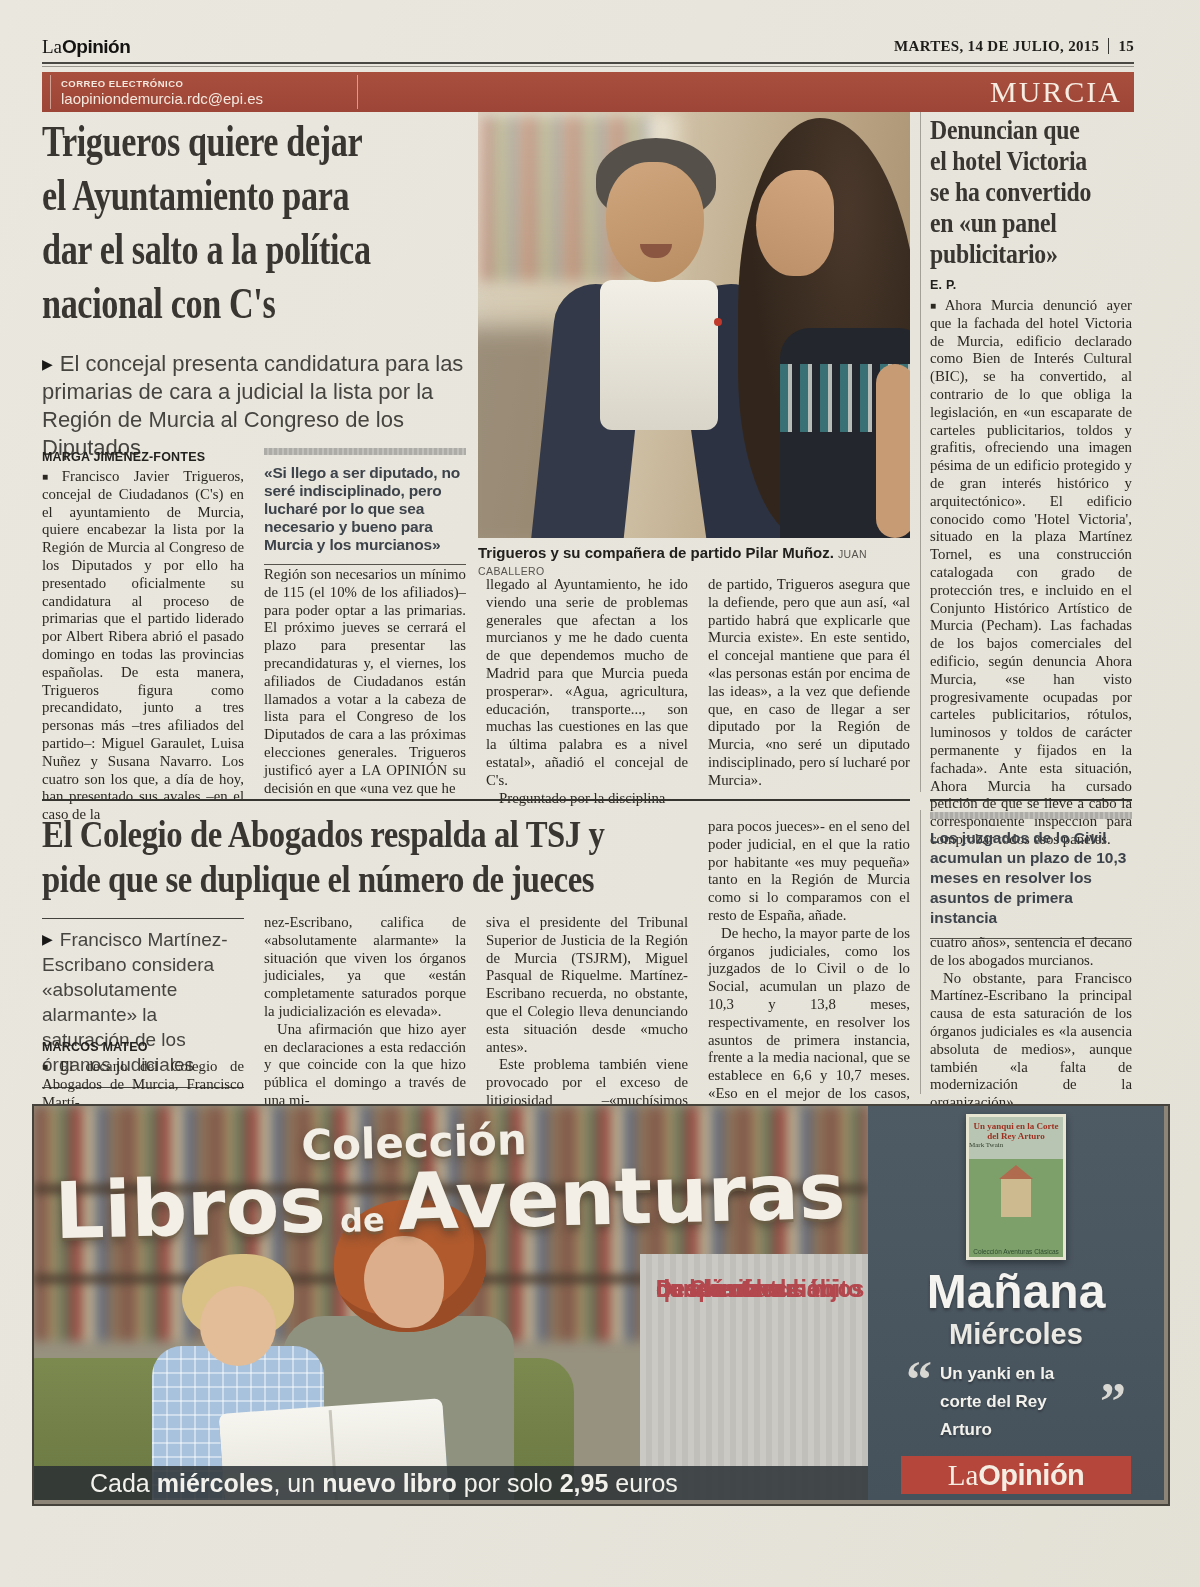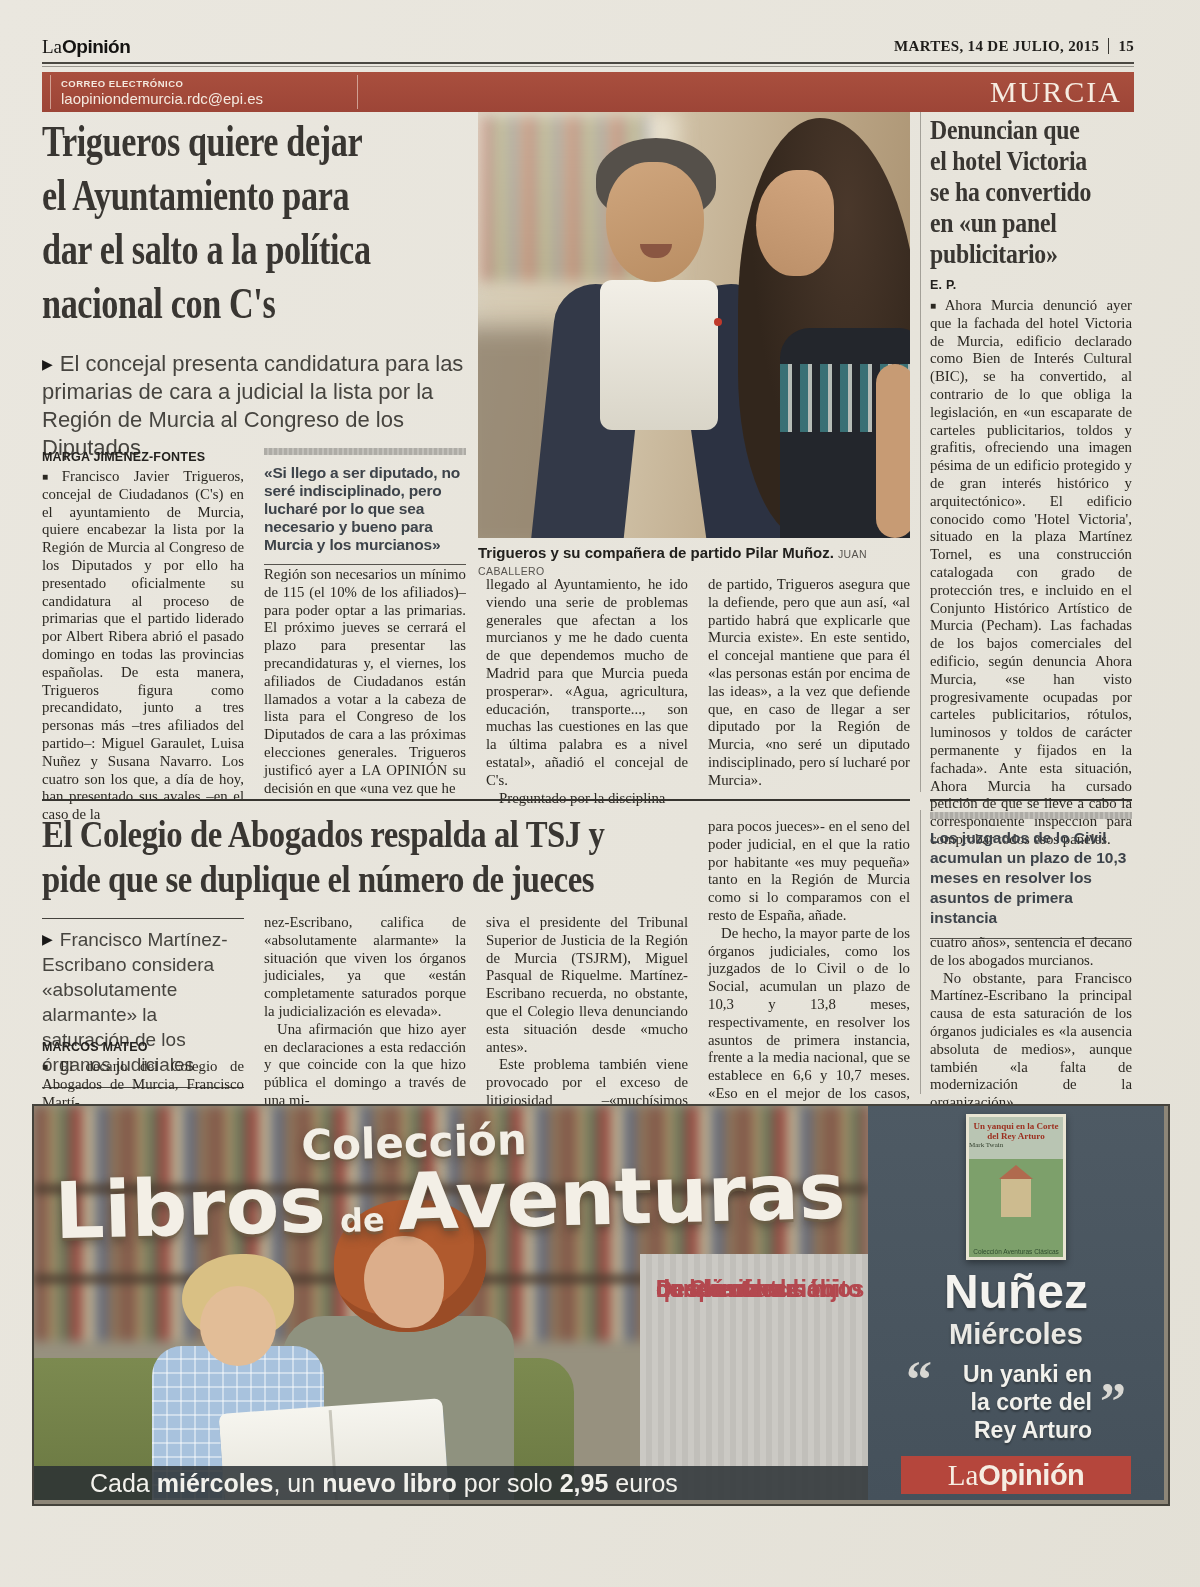--- a/index.html
+++ b/index.html
@@ -114,21 +114,21 @@
   .cover-title{font-family:"Liberation Serif",serif;font-weight:700;font-size:9px;line-height:10px;color:#9c2f1f;text-align:center;padding:4px 3px 0 3px;}
   .cover-author{font-family:"Liberation Serif",serif;font-size:7px;color:#33402e;text-align:left;}
   .castle{position:absolute;left:32px;top:62px;width:30px;height:38px;background:#cdbb8f;}
   .castle:after{content:"";position:absolute;left:-2px;top:-14px;border-left:17px solid transparent;border-right:17px solid transparent;border-bottom:14px solid #b06a4e;}
   .cover-series{position:absolute;left:0;bottom:2px;width:100%;text-align:center;font-family:"Liberation Sans",sans-serif;font-size:6.5px;color:#2c4a2c;}
   .manana{position:absolute;left:0;top:158px;width:100%;text-align:center;font-family:"Liberation Sans",sans-serif;font-weight:700;font-size:48px;color:#f4f3ef;text-shadow:0 2px 3px rgba(0,0,0,.35);}
   .miercoles{position:absolute;left:0;top:212px;width:100%;text-align:center;font-family:"Liberation Sans",sans-serif;font-weight:700;font-size:29px;color:#eae9e4;text-shadow:0 2px 3px rgba(0,0,0,.3);}
   .quote-row{position:absolute;left:0;top:254px;width:100%;display:flex;justify-content:center;align-items:flex-start;gap:8px;}
   .qmark{font-family:"Liberation Serif",serif;font-weight:700;font-size:52px;line-height:40px;color:#d8d7d2;}
   .q-close{align-self:center;}
-  .q-text{width:152px;text-align:right;font-family:"Liberation Sans",sans-serif;font-weight:700;font-size:23px;line-height:28px;color:#f2f1ec;text-shadow:0 2px 2px rgba(0,0,0,.3);}
+  .q-text{width:152px;text-align:left;font-family:"Liberation Sans",sans-serif;font-weight:700;font-size:17px;line-height:28px;color:#f2f1ec;text-shadow:0 2px 2px rgba(0,0,0,.3);}
   .ad-logo{position:absolute;left:33px;top:350px;width:230px;height:38px;background:#b5463c;text-align:center;line-height:38px;color:#f6ede2;}
   .ad-logo .la{font-family:"Liberation Serif",serif;font-size:29px;}
   .ad-logo .op{font-family:"Liberation Sans",sans-serif;font-weight:700;font-size:29px;letter-spacing:-0.5px;}
 </style>
 </head>
 <body>
 
 <div class="page">
 
   <div class="masthead">
@@ -278,21 +278,21 @@
       </div>
       <div class="ad-strip"><span>Cada </span><b>miércoles</b><span>, un </span><b>nuevo libro</b><span> por solo </span><b>2,95</b><span> euros</span></div>
     </div>
     <div class="slate">
       <div class="cover">
         <div class="cover-title">Un yanqui en la Corte del Rey Arturo</div>
         <div class="cover-author">Mark Twain</div>
         <div class="castle"></div>
         <div class="cover-series">Colección Aventuras Clásicas</div>
       </div>
-      <div class="manana">Nuñez</div>
+      <div class="manana">Mañana</div>
       <div class="miercoles">Miércoles</div>
       <div class="quote-row">
         <span class="qmark">“</span>
         <span class="q-text">Un yanki en la corte del Rey Arturo</span>
         <span class="qmark q-close">”</span>
       </div>
       <div class="ad-logo"><span class="la">La</span><span class="op">Opinión</span></div>
     </div>
   </div>
 

